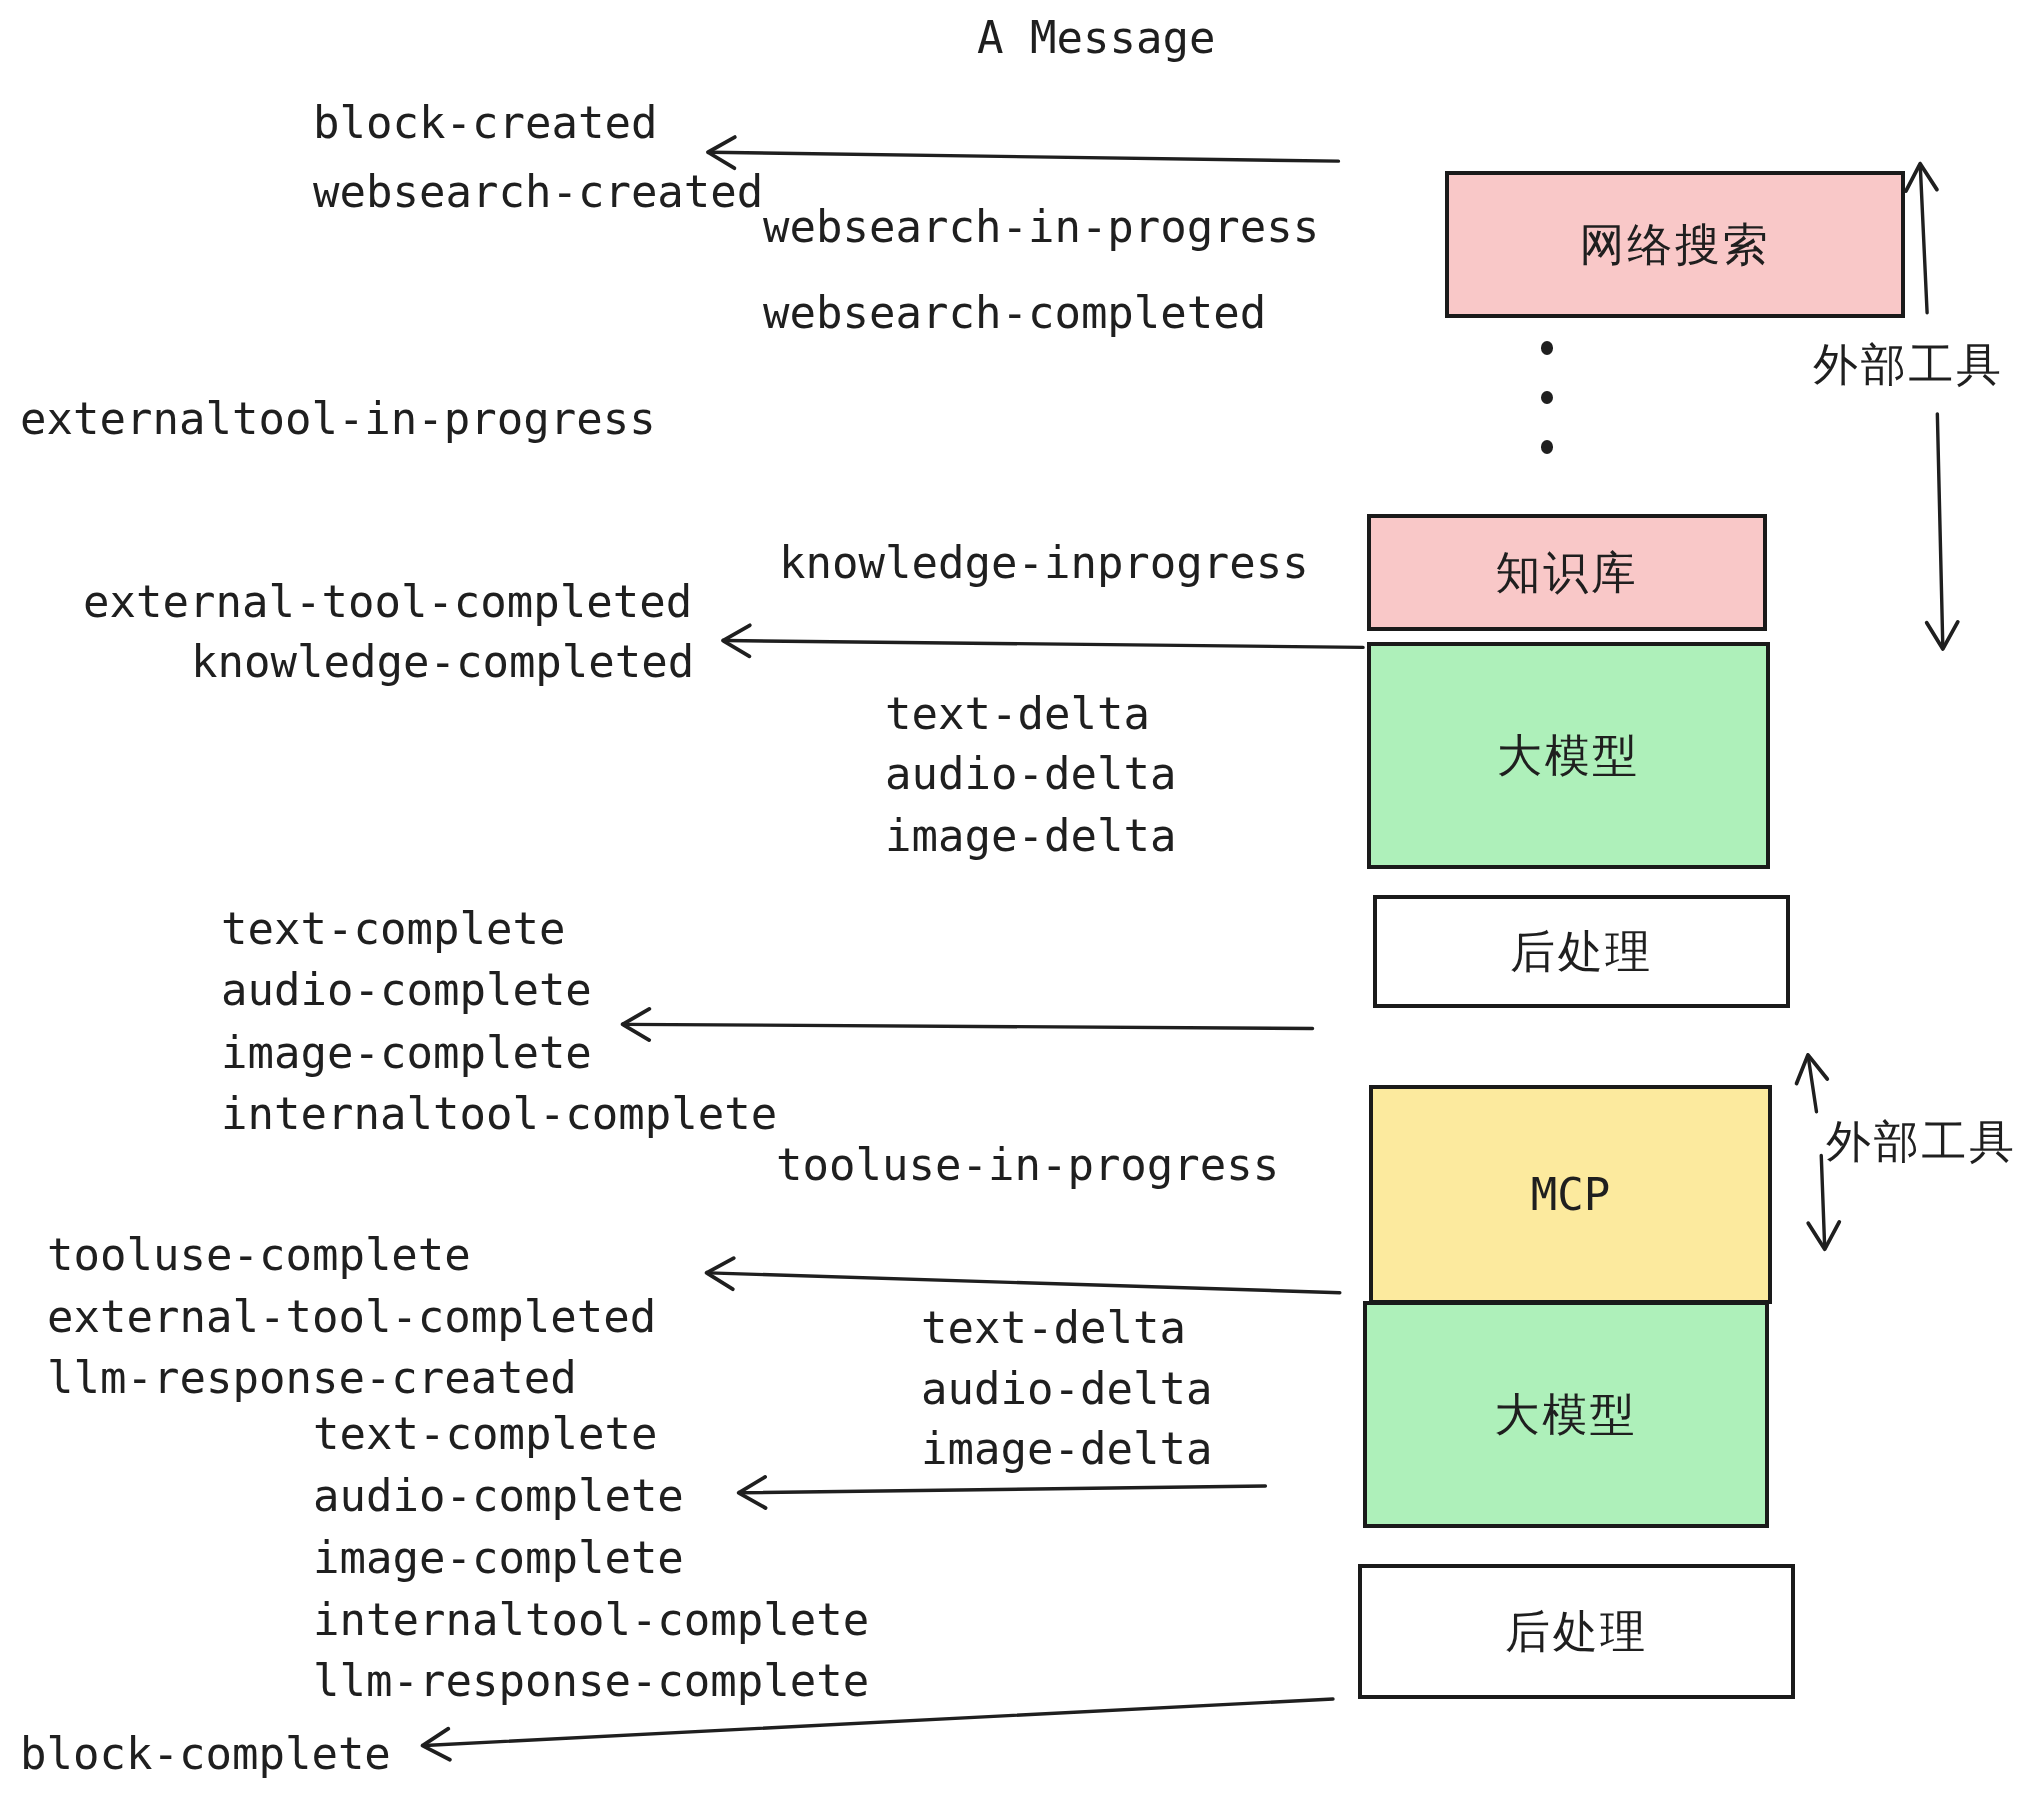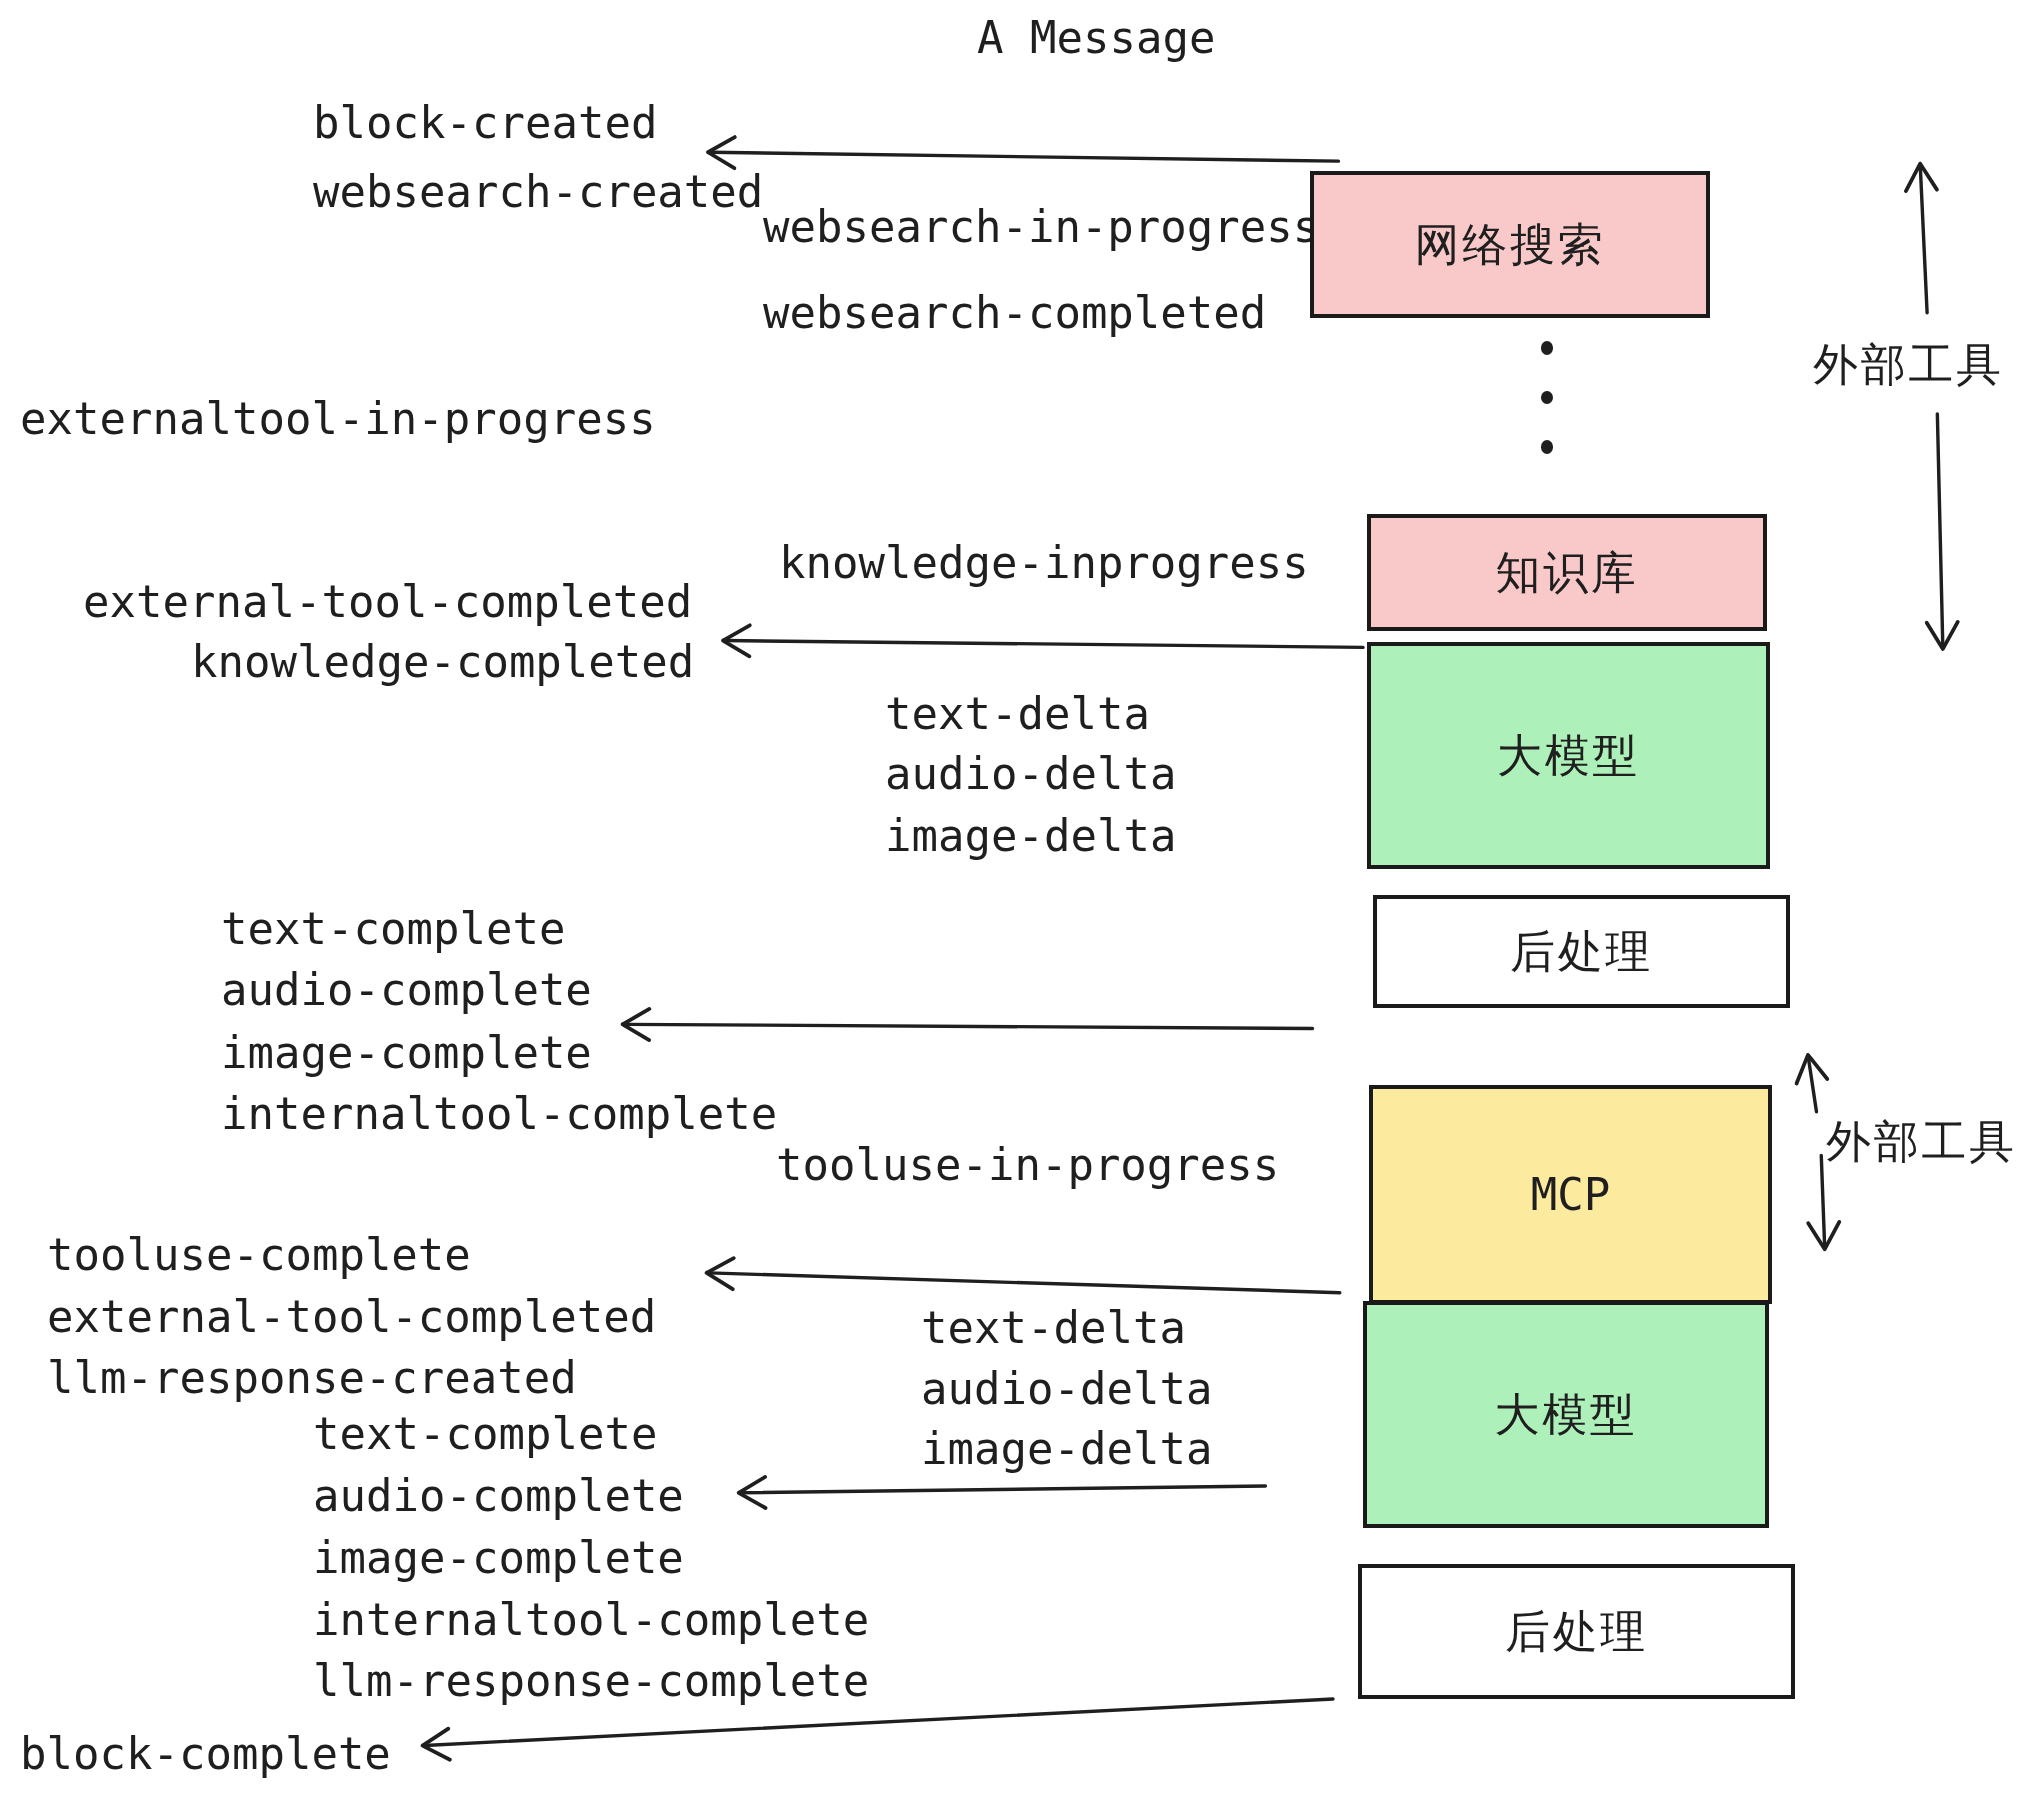--- a/index.html
+++ b/index.html
@@ -98,21 +98,21 @@
   <div class="evt" style="left:921px;top:1426px">image-delta</div>
 
   <div class="evt" style="left:313px;top:1411px">text-complete</div>
   <div class="evt" style="left:313px;top:1473px">audio-complete</div>
   <div class="evt" style="left:313px;top:1535px">image-complete</div>
   <div class="evt" style="left:313px;top:1597px">internaltool-complete</div>
   <div class="evt" style="left:20px;top:1731px">block-complete</div>
 
   <div class="evt" style="left:313px;top:1658px">llm-response-complete</div>
 
-  <div class="node pink" style="left:1310px;top:171px;width:400px;height:147px">
+  <div class="node pink" style="left:1445px;top:171px;width:460px;height:147px">
     <span class="cjk">网络搜索</span>
   </div>
 
   <div class="dots">
       <i></i>
       <i></i>
       <i></i>
     </div>
 
   <div class="node pink" style="left:1367px;top:514px;width:400px;height:117px">

